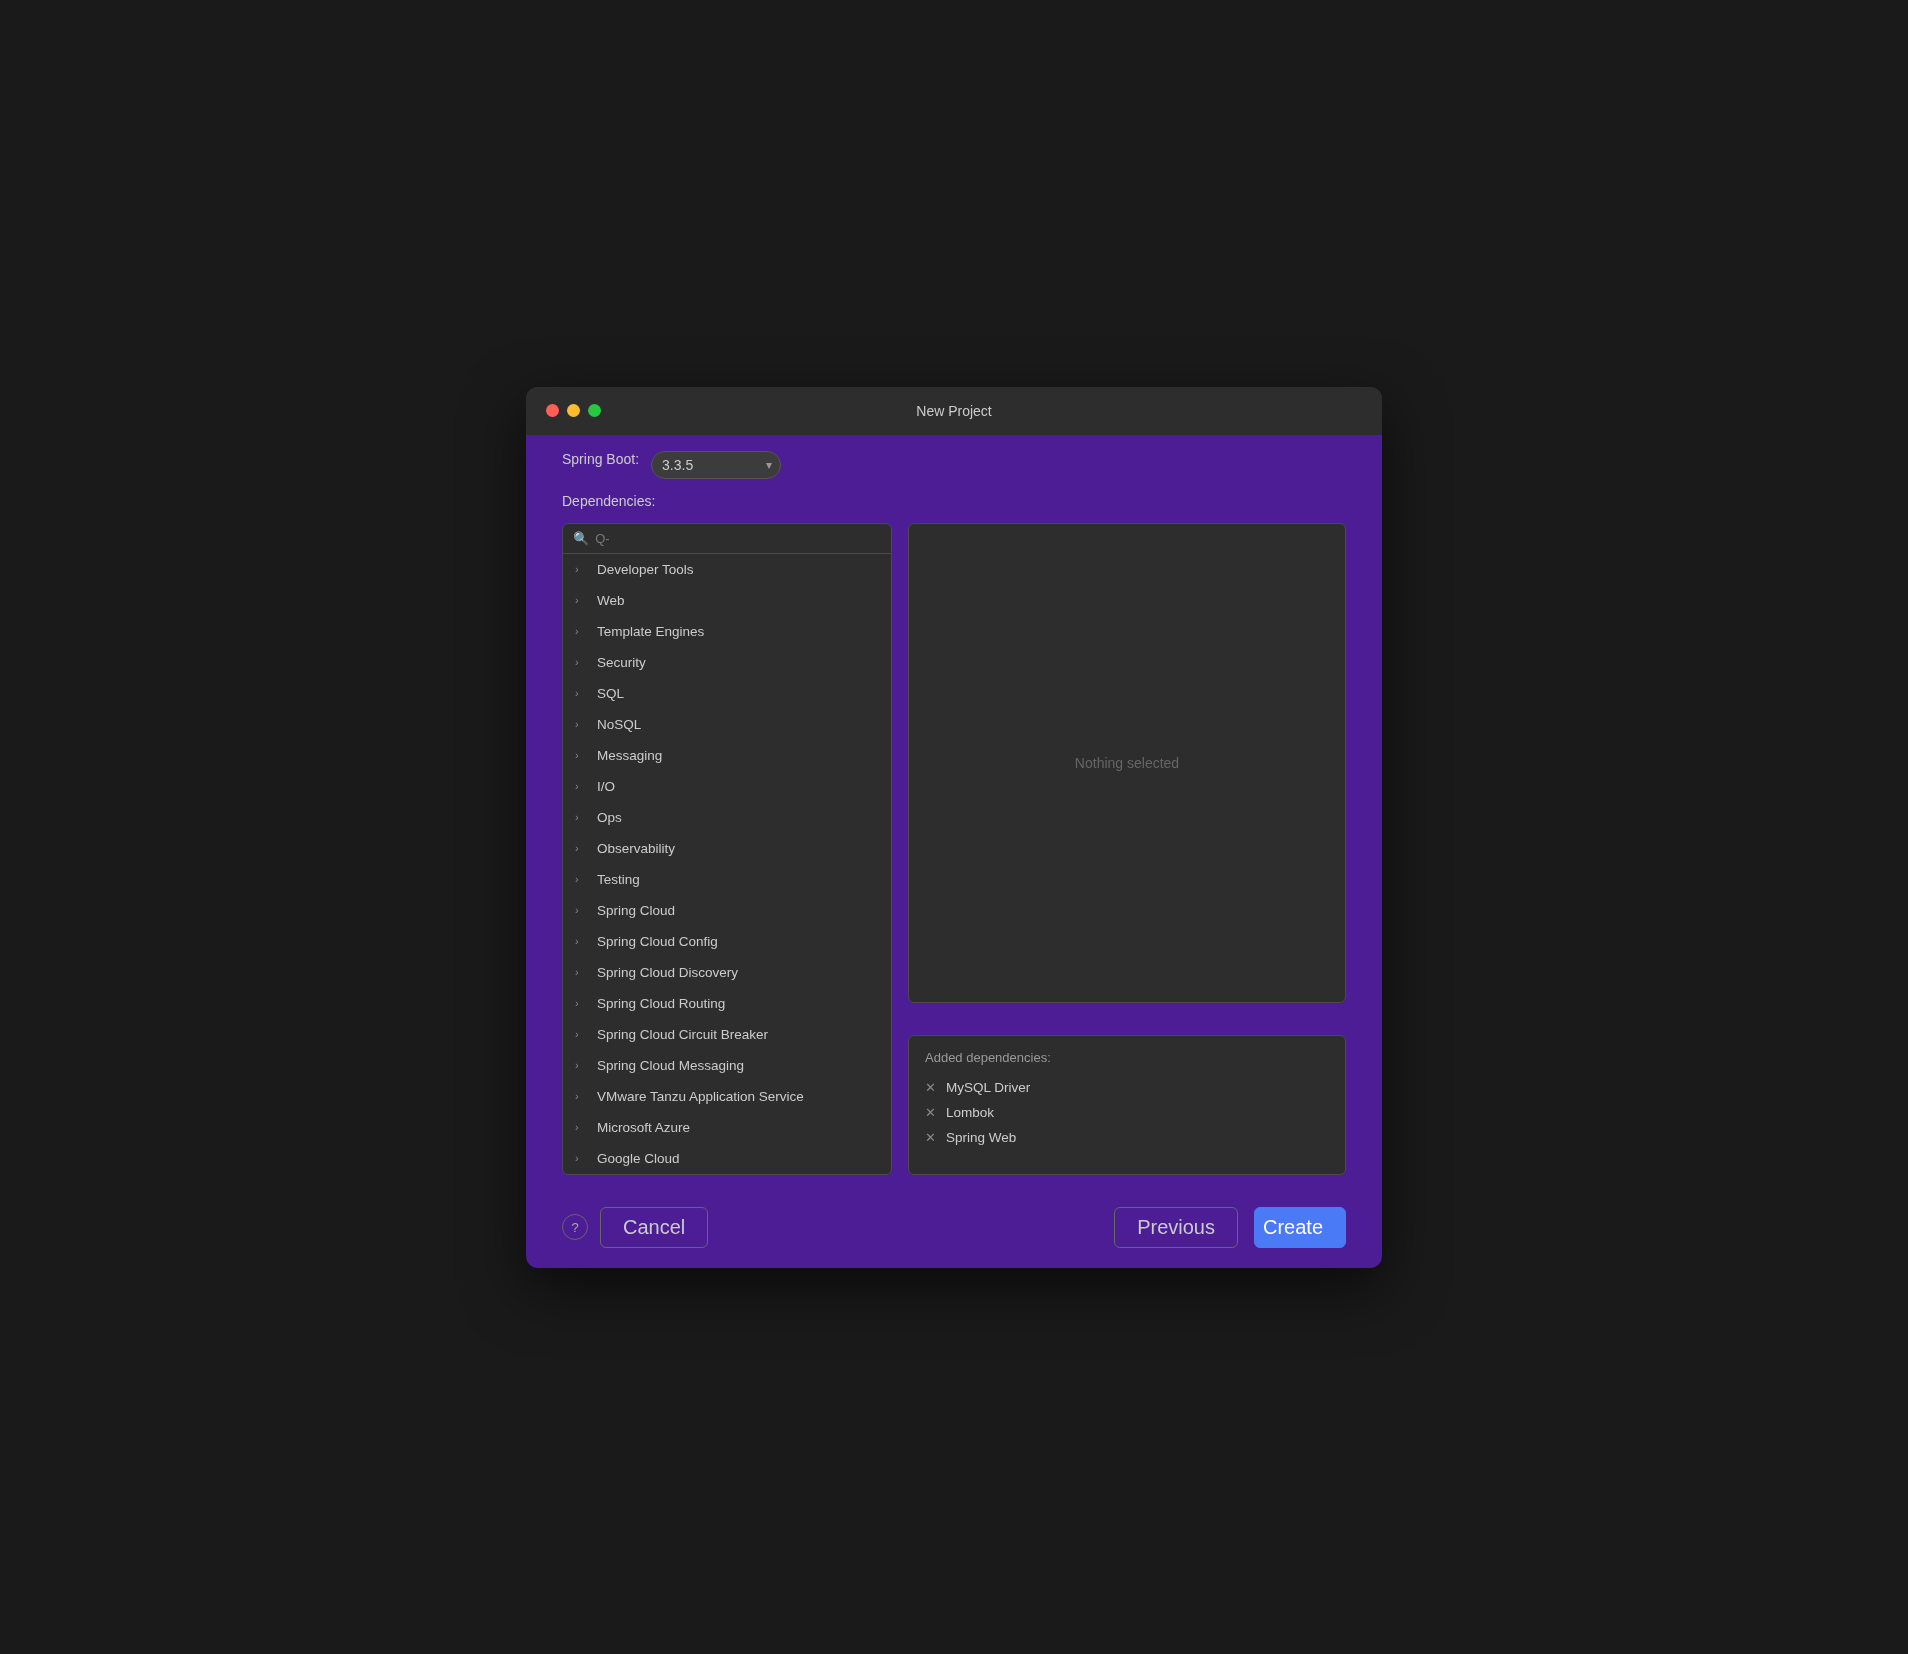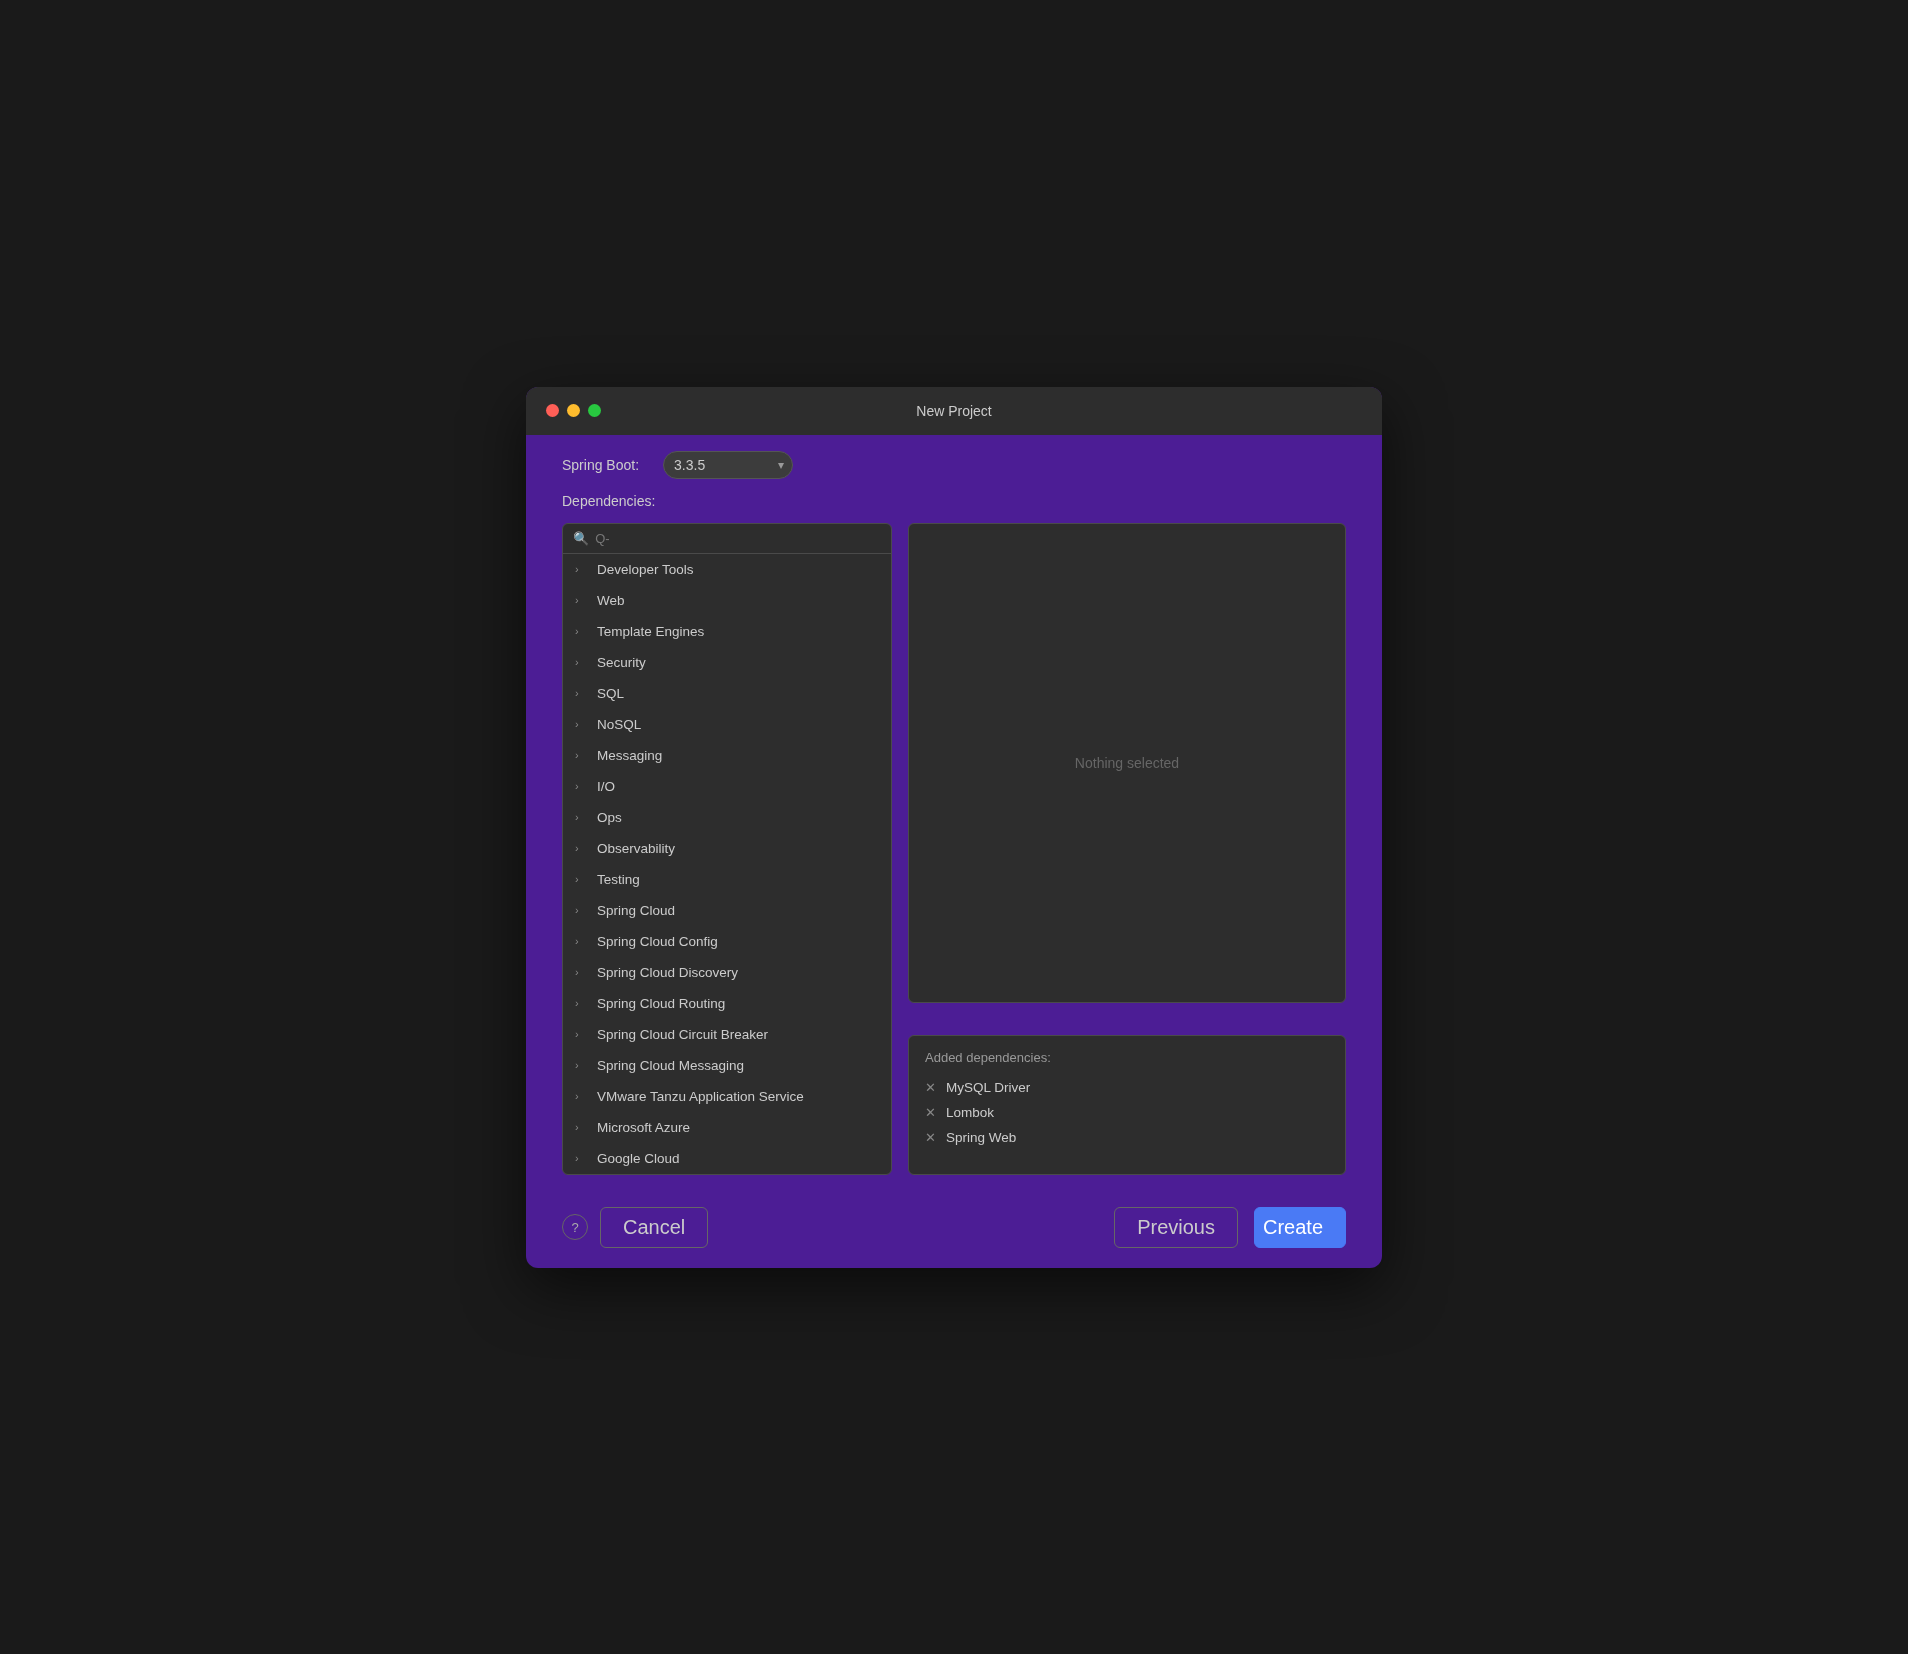--- a/index.html
+++ b/index.html
@@ -53,22 +53,22 @@
     }
     .content {
       padding: 16px 36px 20px 36px;
       flex: 1;
       display: flex;
       flex-direction: column;
       gap: 14px;
     }
     .spring-boot-row {
       display: flex;
-      align-items: center;
-      gap: 24px;
+      align-items: flex-start;
+      gap: 12px;
     }
     .spring-boot-label {
       font-size: 14px;
       color: #cccccc;
     }
     .spring-boot-select {
       background: #3c3c3c;
       border: 1px solid #555;
       border-radius: 14px;
       color: #cccccc;

